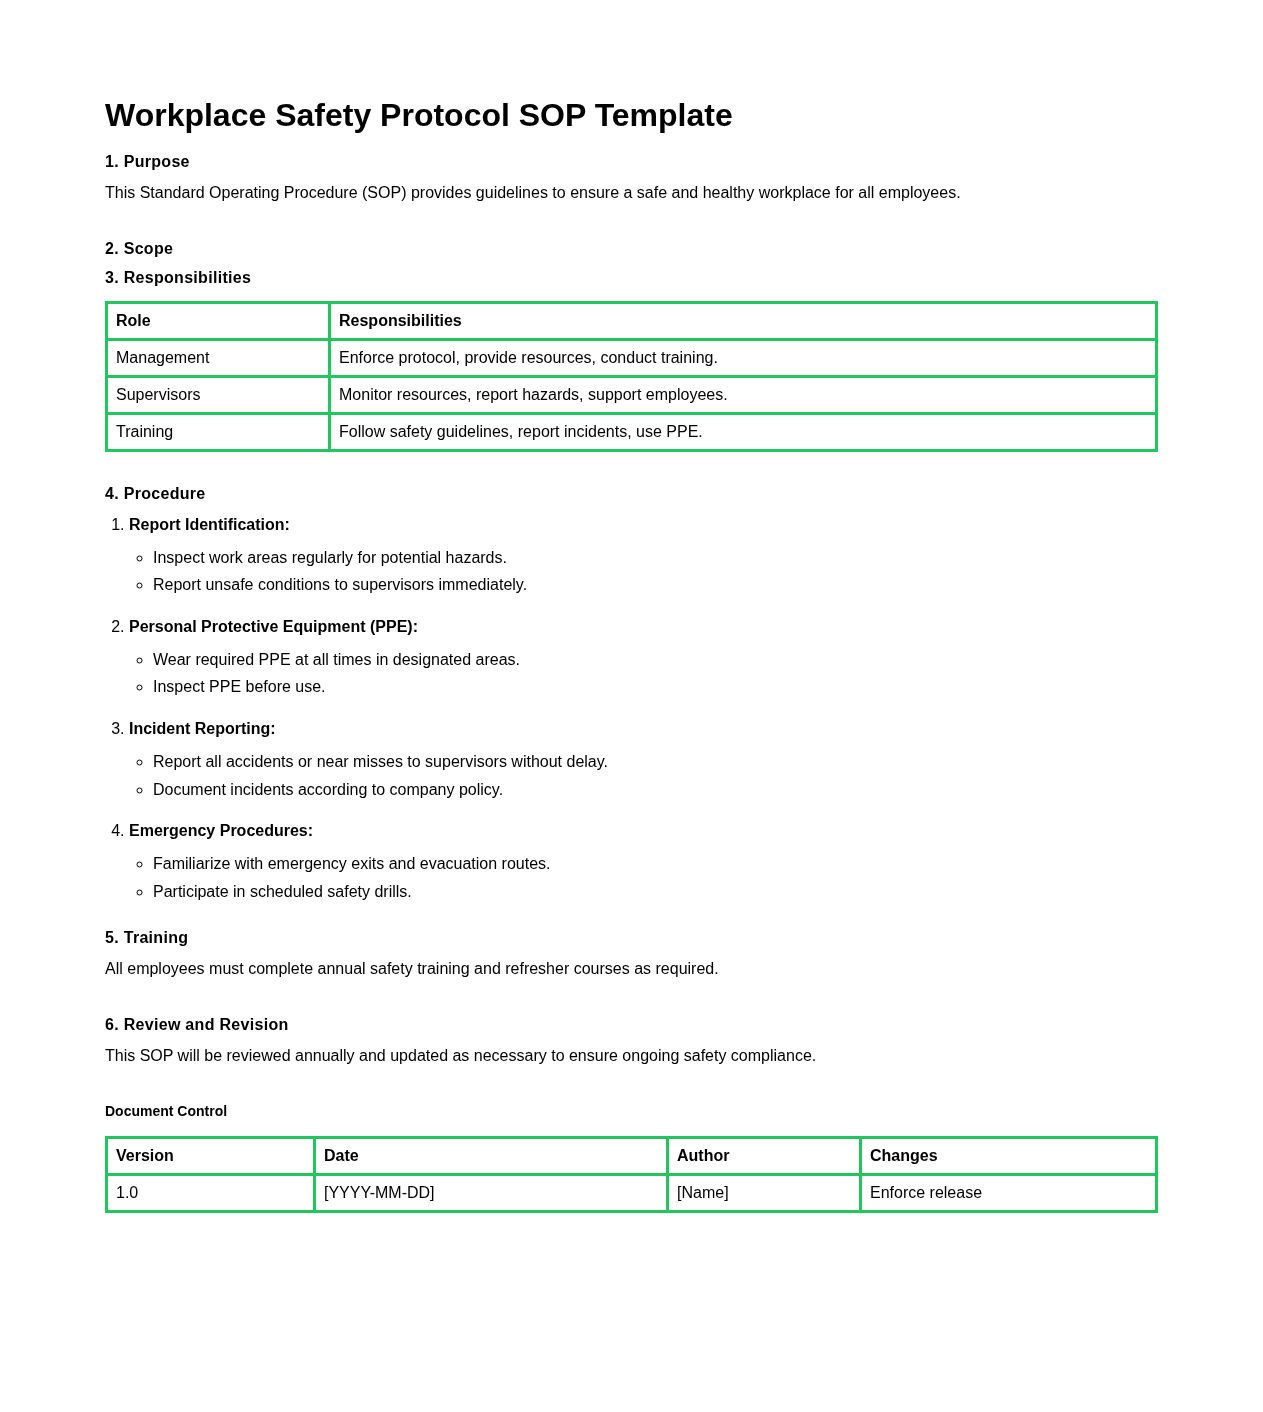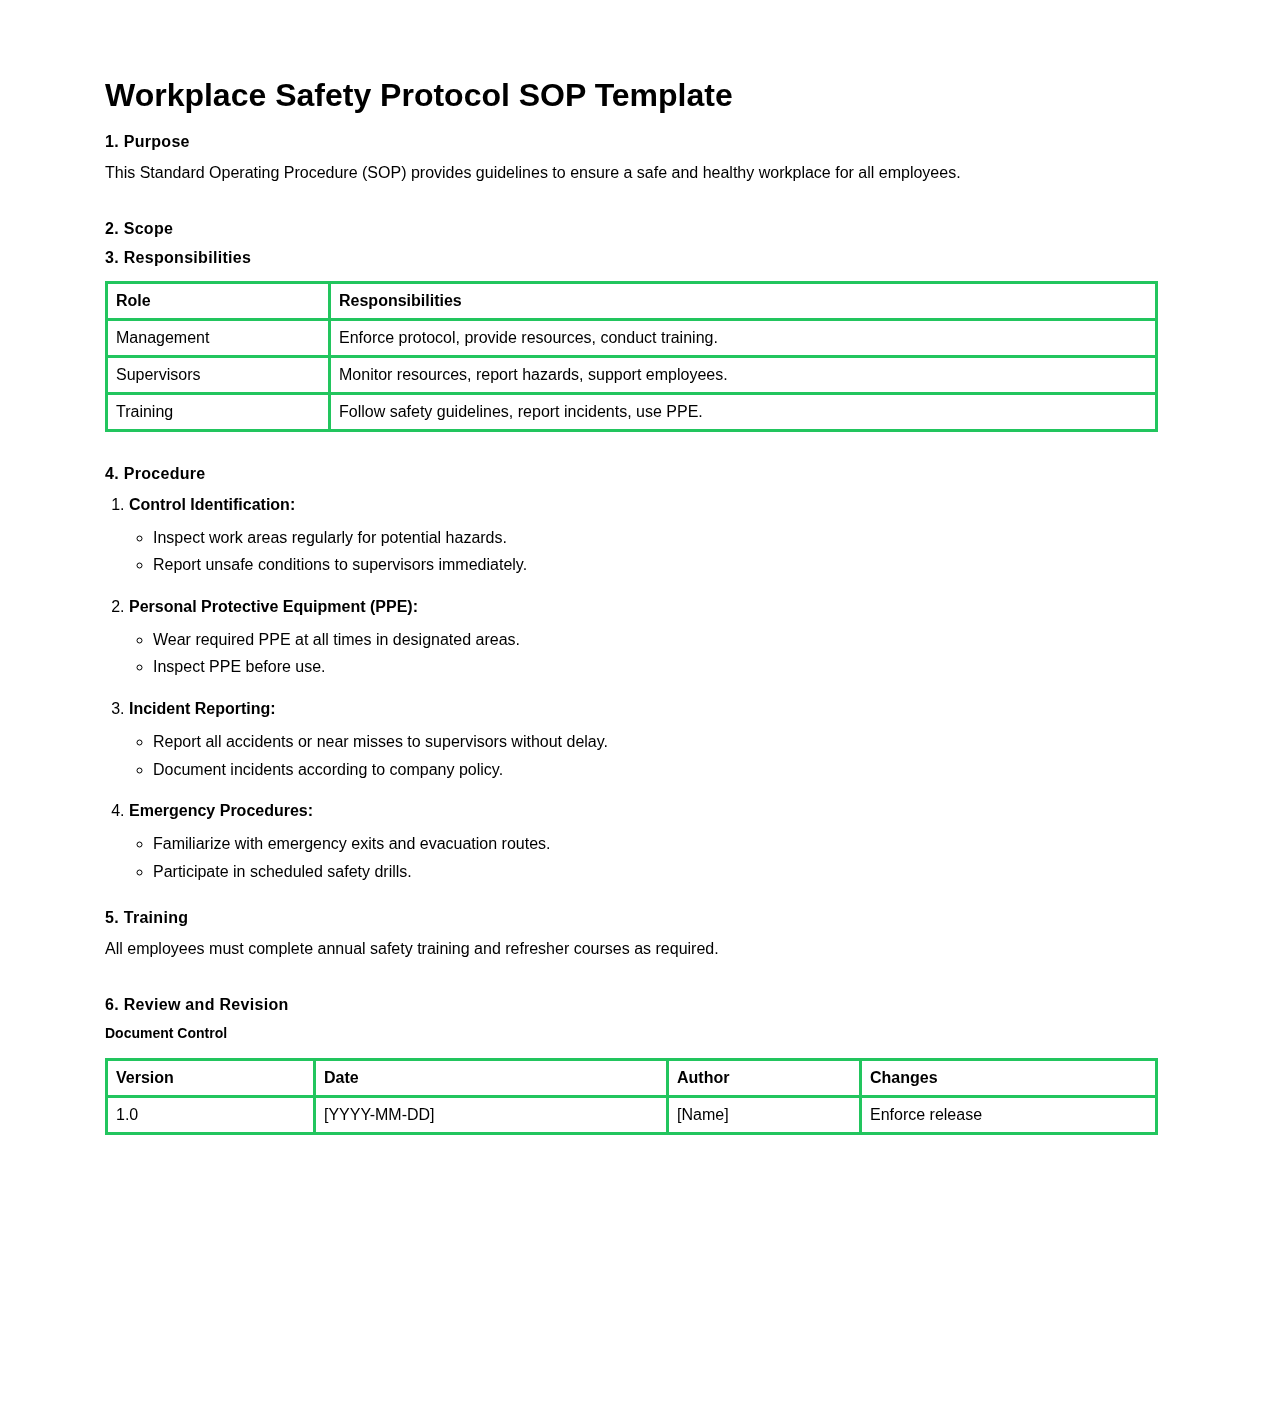--- a/index.html
+++ b/index.html
@@ -1,21 +1,21 @@
 <!DOCTYPE html>
 <html><head>
 <meta charset="utf-8">
 <style>
   html, body { margin: 0; padding: 0; background: #ffffff; }
   body {
     width: 1263px; min-height: 1412px;
     font-family: "Liberation Sans", sans-serif;
     color: #000; font-size: 16px; line-height: 1.5;
   }
-  .page { padding: 76px 105px 60px 105px; }
+  .page { padding: 76px 105px 60px 105px; margin-top: 20px; }
   h1 { font-size: 32px; font-weight: bold; margin: 0 0 18px 0; line-height: 1.2; }
   h2 { font-size: 16px; font-weight: bold; margin: 0 0 8px 0; line-height: 1.3; letter-spacing: 0.3px; }
   h3 { font-size: 14px; font-weight: bold; margin: 0 0 16px 0; line-height: 1.3; }
   p { margin: 0 0 34px 0; }
   table { width: 100%; border-collapse: collapse; margin: 12px 0 32px 0; }
   th, td { border: 3px solid #22c55e; padding: 5px 8px; text-align: left; font-size: 16px; height: 24px; }
   th { font-weight: bold; }
   ol.proc { margin: 0 0 24px 0; padding-left: 24px; }
   ol.proc > li { margin-bottom: 17px; }
   ol.proc > li > strong { display: block; margin-bottom: 8px; }
@@ -52,21 +52,21 @@
     <tr>
       <td>Training</td>
       <td>Follow safety guidelines, report incidents, use PPE.</td>
     </tr>
   </tbody>
     </table>
 
   <h2>4. Procedure</h2>
   <ol class="proc">
     <li>
-      <strong>Control Identification:</strong>
+      <strong>Report Identification:</strong>
       <ul class="sub">
         <li>Inspect work areas regularly for potential hazards.</li>
         <li>Report unsafe conditions to supervisors immediately.</li>
       </ul>
     </li>
     <li>
       <strong>Personal Protective Equipment (PPE):</strong>
       <ul class="sub">
         <li>Wear required PPE at all times in designated areas.</li>
         <li>Inspect PPE before use.</li>
@@ -85,20 +85,21 @@
         <li>Familiarize with emergency exits and evacuation routes.</li>
         <li>Participate in scheduled safety drills.</li>
       </ul>
     </li>
   </ol>
 
   <h2>5. Training</h2>
   <p>All employees must complete annual safety training and refresher courses as required.</p>
 
   <h2>6. Review and Revision</h2>
+  <p>This SOP will be reviewed annually and updated as necessary to ensure ongoing safety compliance.</p>
 
   <h3>Document Control</h3>
   <table style="margin-top:0">
     <tbody>
         <tr>
       <th class="d1">Version</th>
       <th class="d2">Date</th>
       <th class="d3">Author</th>
       <th>Changes</th>
     </tr>

